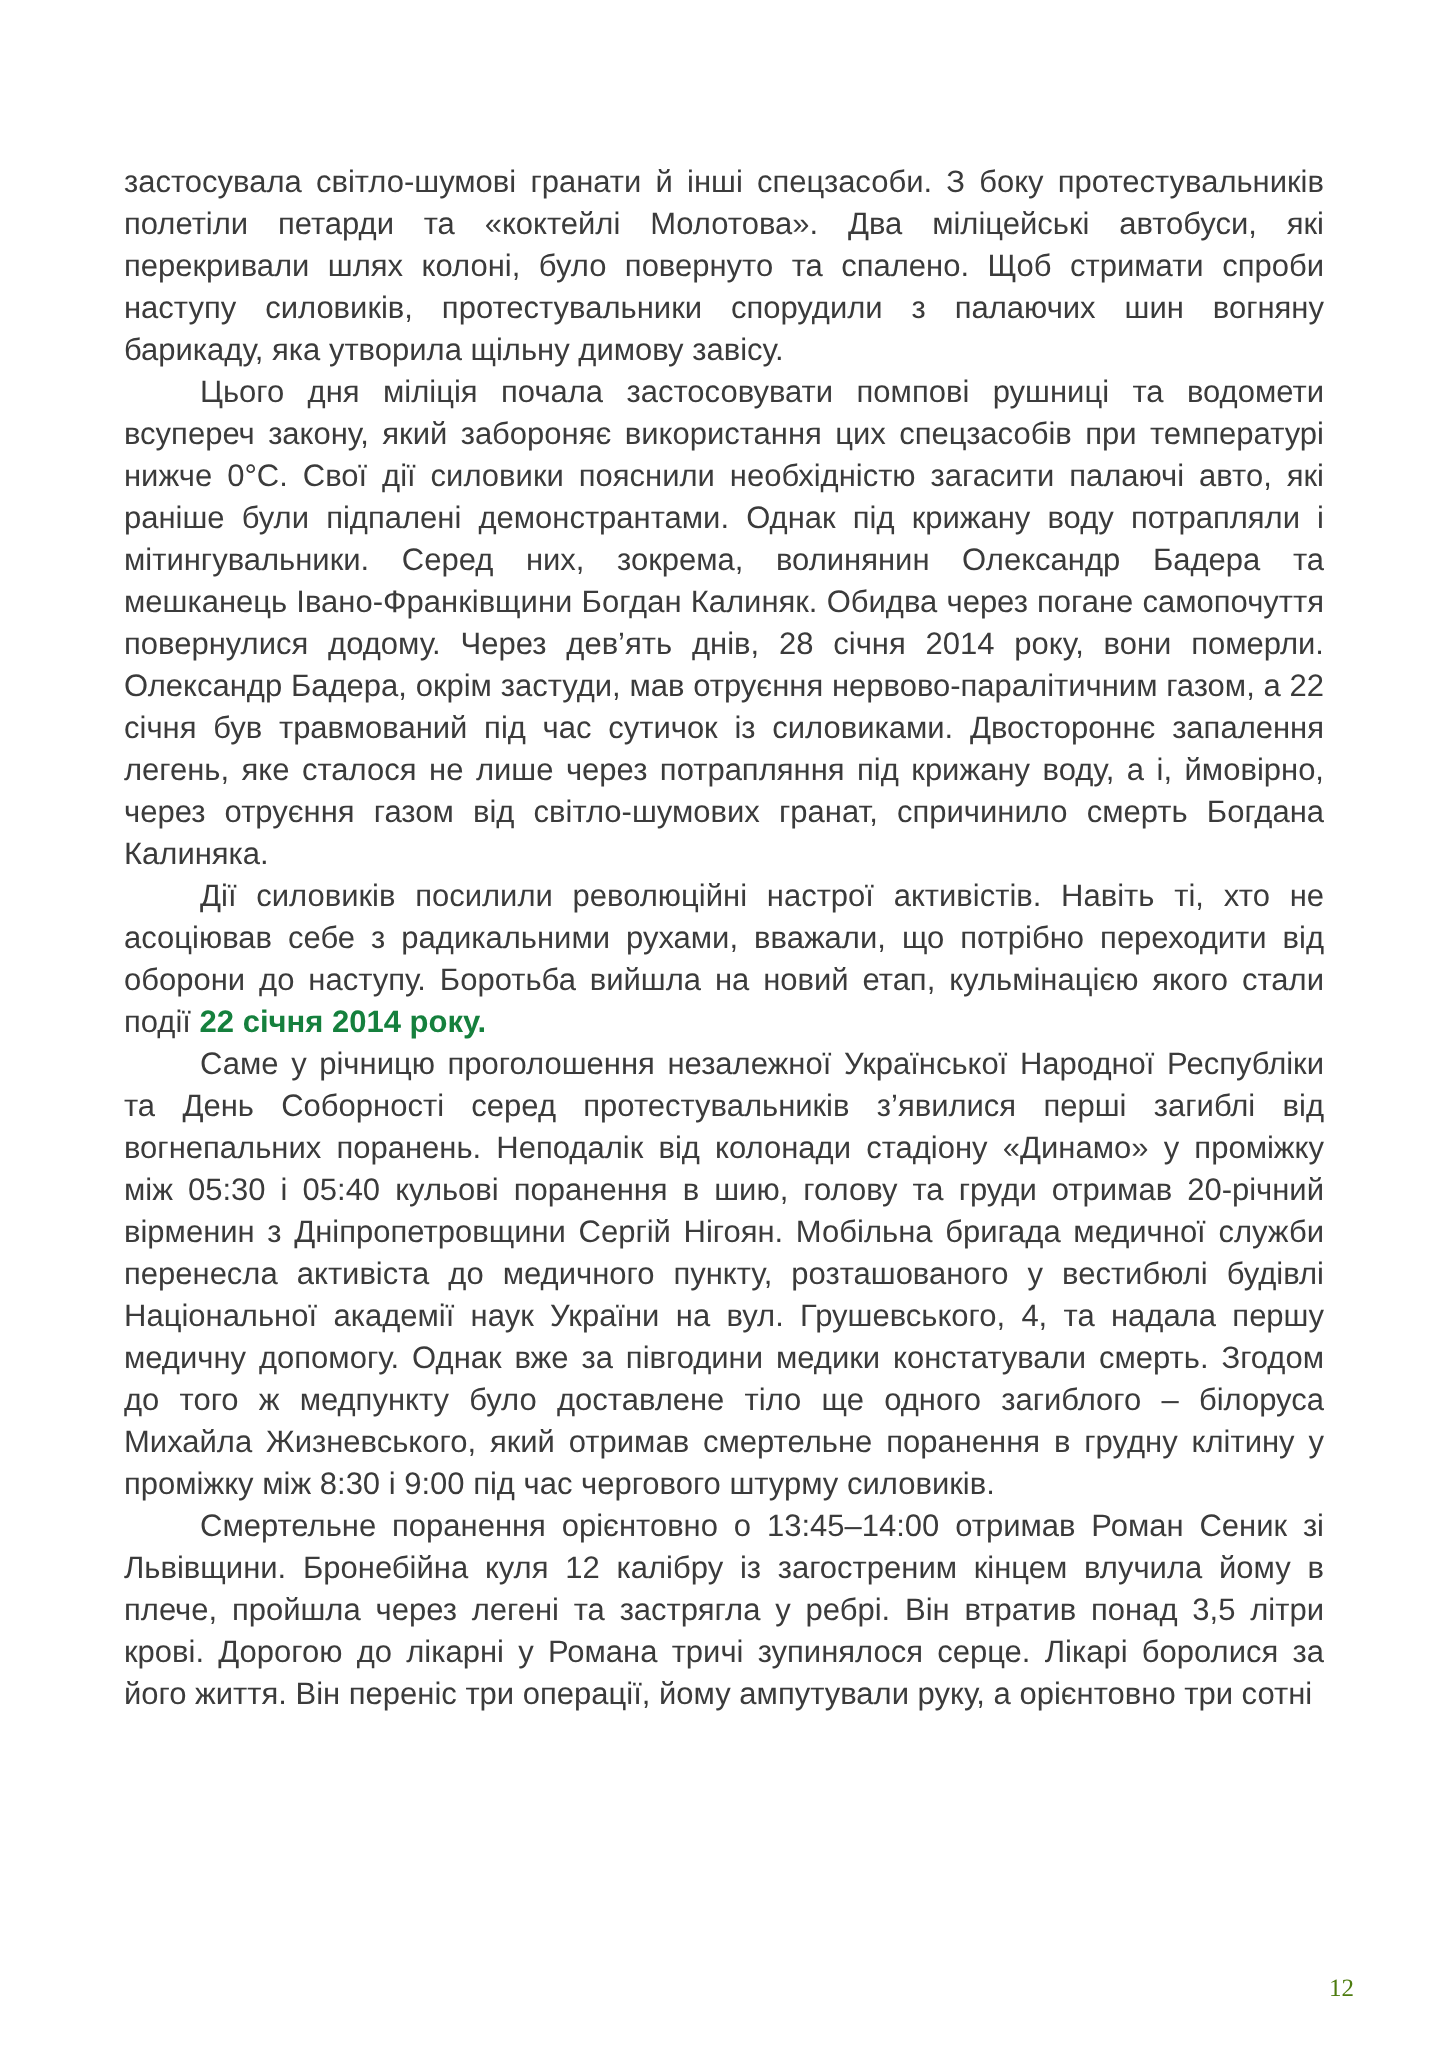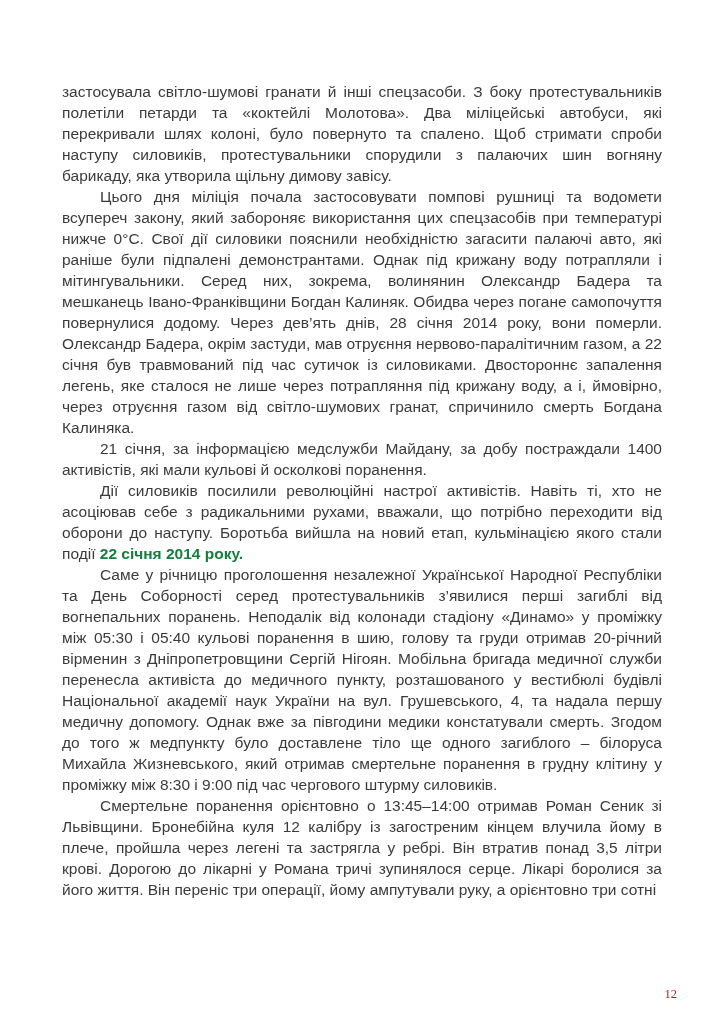--- a/index.html
+++ b/index.html
@@ -36,30 +36,29 @@
   }
   .text-block strong {
     font-weight: bold;
     color: #15803d;
   }
   .page-number {
     position: absolute;
     right: 47px;
     bottom: 22px;
     font-size: 12.5px;
-    color: #b91c1c;
+    color: #4d7c0f;
     font-family: "Liberation Serif", serif;
   }
 </style>
 </head>
 <body>
 
 <div class="page">
   <div class="text-block">
       <p><span>застосувала світло-шумові гранати й інші спецзасоби. З боку протестувальників полетіли петарди та «коктейлі Молотова». Два міліцейські автобуси, які перекривали шлях колоні, було повернуто та спалено. Щоб стримати спроби наступу силовиків, протестувальники спорудили з палаючих шин вогняну барикаду, яка утворила щільну димову завісу.</span></p>
       <p class="indent"><span>Цього дня міліція почала застосовувати помпові рушниці та водомети всупереч закону, який забороняє використання цих спецзасобів при температурі нижче 0°С. Свої дії силовики пояснили необхідністю загасити палаючі авто, які раніше були підпалені демонстрантами. Однак під крижану воду потрапляли і мітингувальники. Серед них, зокрема, волинянин Олександр Бадера та мешканець Івано-Франківщини Богдан Калиняк. Обидва через погане самопочуття повернулися додому. Через дев’ять днів, 28 січня 2014 року, вони померли. Олександр Бадера, окрім застуди, мав отруєння нервово-паралітичним газом, а 22 січня був травмований під час сутичок із силовиками. Двостороннє запалення легень, яке сталося не лише через потрапляння під крижану воду, а і, ймовірно, через отруєння газом від світло-шумових гранат, спричинило смерть Богдана Калиняка.</span></p>
-      <p class="indent"><span>21 січня, за інформацією медслужби Майдану, за добу постраждали 1400 активістів, які мали кульові й осколкові поранення.</span></p>
       <p class="indent"><span>Дії силовиків посилили революційні настрої активістів. Навіть ті, хто не асоціював себе з радикальними рухами, вважали, що потрібно переходити від оборони до наступу. Боротьба вийшла на новий етап, кульмінацією якого стали події </span><strong>22 січня 2014 року.</strong></p>
       <p class="indent"><span>Саме у річницю проголошення незалежної Української Народної Республіки та День Соборності серед протестувальників з’явилися перші загиблі від вогнепальних поранень. Неподалік від колонади стадіону «Динамо» у проміжку між 05:30 і 05:40 кульові поранення в шию, голову та груди отримав 20-річний вірменин з Дніпропетровщини Сергій Нігоян. Мобільна бригада медичної служби перенесла активіста до медичного пункту, розташованого у вестибюлі будівлі Національної академії наук України на вул. Грушевського, 4, та надала першу медичну допомогу. Однак вже за півгодини медики констатували смерть. Згодом до того ж медпункту було доставлене тіло ще одного загиблого – білоруса Михайла Жизневського, який отримав смертельне поранення в грудну клітину у проміжку між 8:30 і 9:00 під час чергового штурму силовиків.</span></p>
       <p class="indent"><span>Смертельне поранення орієнтовно о 13:45–14:00 отримав Роман Сеник зі Львівщини. Бронебійна куля 12 калібру із загостреним кінцем влучила йому в плече, пройшла через легені та застрягла у ребрі. Він втратив понад 3,5 літри крові. Дорогою до лікарні у Романа тричі зупинялося серце. Лікарі боролися за його життя. Він переніс три операції, йому ампутували руку, а орієнтовно три сотні</span></p>
     </div>
   <div class="page-number">12</div>
 </div>
 
 </body></html>

